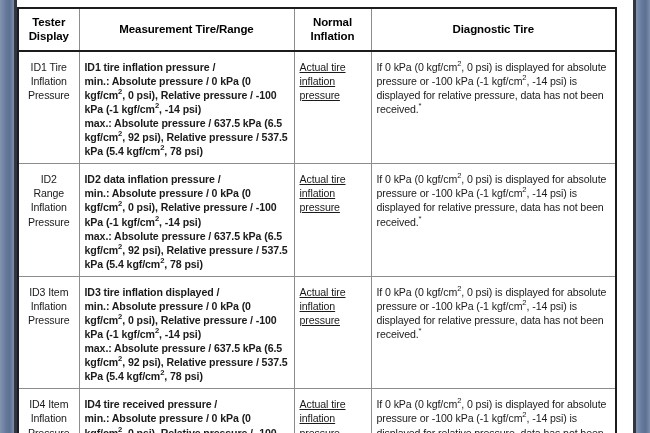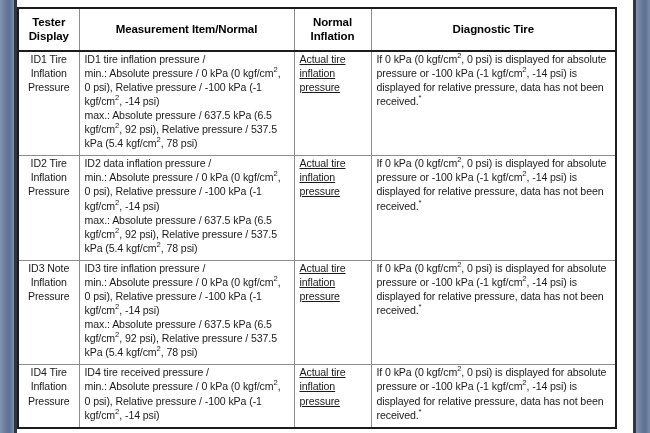--- a/index.html
+++ b/index.html
@@ -78,21 +78,21 @@
     text-align: center;
     vertical-align: middle;
     padding: 6px 4px;
     line-height: 1.25;
     letter-spacing: -0.1px;
   }
   table.spec tbody td {
     font-size: 10.6px;
     color: #1a1a1a;
     vertical-align: top;
-    padding: 0 5px 5px 5px;
+    padding: 8px 5px 5px 5px;
     line-height: 1.33;
     letter-spacing: -0.1px;
   }
   td.c-display {
     text-align: center;
     vertical-align: middle;
     padding: 4px 2px;
   }
   td.c-normal {
     vertical-align: middle;
@@ -100,21 +100,21 @@
   }
   td.c-note {
     vertical-align: middle;
     border-radius: 7px;
   }
   .col1 { width: 61px; }
   .col2 { width: 215px; }
   .col3 { width: 77px; }
   .col4 { width: 245px; }
 
-  .meas-line { display: block; }
+  .meas-line { display: block; font-weight: bold; }
   sup { font-size: 0.72em; vertical-align: super; line-height: 0; }
 </style>
 </head>
 <body>
 
 <div class="viewer">
   <div class="band left"></div>
   <div class="band-edge left"></div>
   <div class="band right"></div>
   <div class="band-edge right"></div>
@@ -128,21 +128,21 @@
           <col class="col2">
           <col class="col3">
           <col class="col4">
       </colgroup>
       <thead>
         <tr>
           <th>
             <span>Tester</span><br>
             <span>Display</span>
           </th>
-          <th>Measurement Item/Normal</th>
+          <th>Measurement Tire/Range</th>
           <th>
             <span>Normal</span><br>
             <span>Inflation</span>
           </th>
           <th>Diagnostic Tire</th>
         </tr>
       </thead>
       <tbody>
 
         <tr>
@@ -155,51 +155,51 @@
             <span class="meas-line">ID1 tire inflation pressure /</span>
             <span class="meas-line"><span>min.: Absolute pressure / 0 kPa (0 kgf/cm</span><sup>2</sup><span>, 0 psi), Relative pressure / -100 kPa (-1 kgf/cm</span><sup>2</sup><span>, -14 psi)</span></span>
             <span class="meas-line"><span>max.: Absolute pressure / 637.5 kPa (6.5 kgf/cm</span><sup>2</sup><span>, 92 psi), Relative pressure / 537.5 kPa (5.4 kgf/cm</span><sup>2</sup><span>, 78 psi)</span></span>
           </td>
           <td class="c-normal">Actual tire inflation pressure</td>
           <td class="c-note"><span>If 0 kPa (0 kgf/cm</span><sup>2</sup><span>, 0 psi) is displayed for absolute pressure or -100 kPa (-1 kgf/cm</span><sup>2</sup><span>, -14 psi) is displayed for relative pressure, data has not been received.</span><sup>*</sup></td>
         </tr>
 
         <tr>
           <td class="c-display">
-            <span>ID2 Tire</span><br>
+            <span>ID2 Range</span><br>
             <span>Inflation</span><br>
             <span>Pressure</span>
           </td>
           <td class="c-measurement">
             <span class="meas-line">ID2 data inflation pressure /</span>
             <span class="meas-line"><span>min.: Absolute pressure / 0 kPa (0 kgf/cm</span><sup>2</sup><span>, 0 psi), Relative pressure / -100 kPa (-1 kgf/cm</span><sup>2</sup><span>, -14 psi)</span></span>
             <span class="meas-line"><span>max.: Absolute pressure / 637.5 kPa (6.5 kgf/cm</span><sup>2</sup><span>, 92 psi), Relative pressure / 537.5 kPa (5.4 kgf/cm</span><sup>2</sup><span>, 78 psi)</span></span>
           </td>
           <td class="c-normal">Actual tire inflation pressure</td>
           <td class="c-note"><span>If 0 kPa (0 kgf/cm</span><sup>2</sup><span>, 0 psi) is displayed for absolute pressure or -100 kPa (-1 kgf/cm</span><sup>2</sup><span>, -14 psi) is displayed for relative pressure, data has not been received.</span><sup>*</sup></td>
         </tr>
 
         <tr>
           <td class="c-display">
-            <span>ID3 Note</span><br>
-            <span>Inflation</span><br>
-            <span>Pressure</span>
-          </td>
-          <td class="c-measurement">
-            <span class="meas-line">ID3 tire inflation pressure /</span>
+            <span>ID3 Item</span><br>
+            <span>Inflation</span><br>
+            <span>Pressure</span>
+          </td>
+          <td class="c-measurement">
+            <span class="meas-line">ID3 tire inflation displayed /</span>
             <span class="meas-line"><span>min.: Absolute pressure / 0 kPa (0 kgf/cm</span><sup>2</sup><span>, 0 psi), Relative pressure / -100 kPa (-1 kgf/cm</span><sup>2</sup><span>, -14 psi)</span></span>
             <span class="meas-line"><span>max.: Absolute pressure / 637.5 kPa (6.5 kgf/cm</span><sup>2</sup><span>, 92 psi), Relative pressure / 537.5 kPa (5.4 kgf/cm</span><sup>2</sup><span>, 78 psi)</span></span>
           </td>
           <td class="c-normal">Actual tire inflation pressure</td>
           <td class="c-note"><span>If 0 kPa (0 kgf/cm</span><sup>2</sup><span>, 0 psi) is displayed for absolute pressure or -100 kPa (-1 kgf/cm</span><sup>2</sup><span>, -14 psi) is displayed for relative pressure, data has not been received.</span><sup>*</sup></td>
         </tr>
 
         <tr>
           <td class="c-display">
-            <span>ID4 Tire</span><br>
+            <span>ID4 Item</span><br>
             <span>Inflation</span><br>
             <span>Pressure</span>
           </td>
           <td class="c-measurement">
             <span class="meas-line">ID4 tire received pressure /</span>
             <span class="meas-line"><span>min.: Absolute pressure / 0 kPa (0 kgf/cm</span><sup>2</sup><span>, 0 psi), Relative pressure / -100 kPa (-1 kgf/cm</span><sup>2</sup><span>, -14 psi)</span></span>
 
           </td>
           <td class="c-normal">Actual tire inflation pressure</td>
           <td class="c-note"><span>If 0 kPa (0 kgf/cm</span><sup>2</sup><span>, 0 psi) is displayed for absolute pressure or -100 kPa (-1 kgf/cm</span><sup>2</sup><span>, -14 psi) is displayed for relative pressure, data has not been received.</span><sup>*</sup></td>

